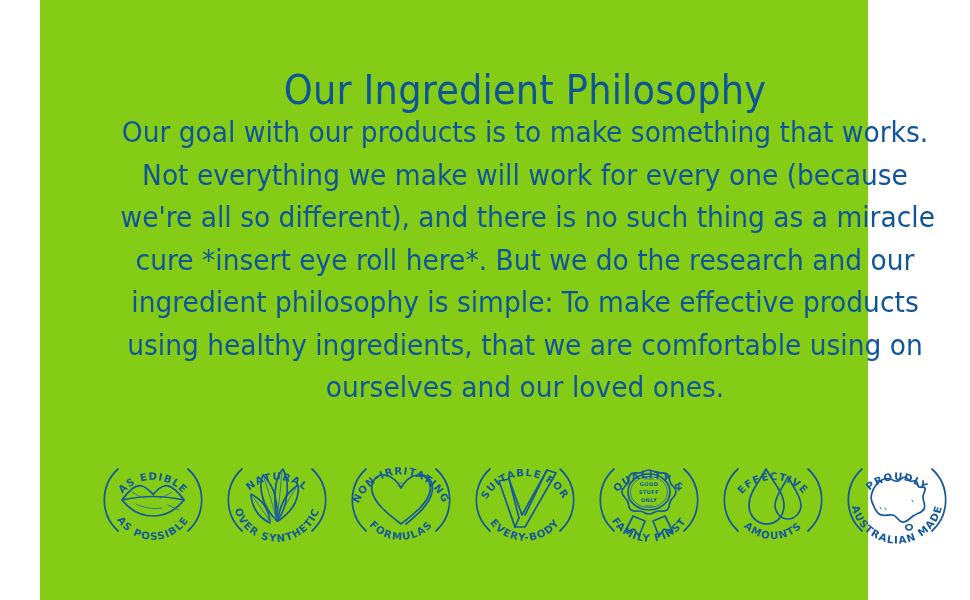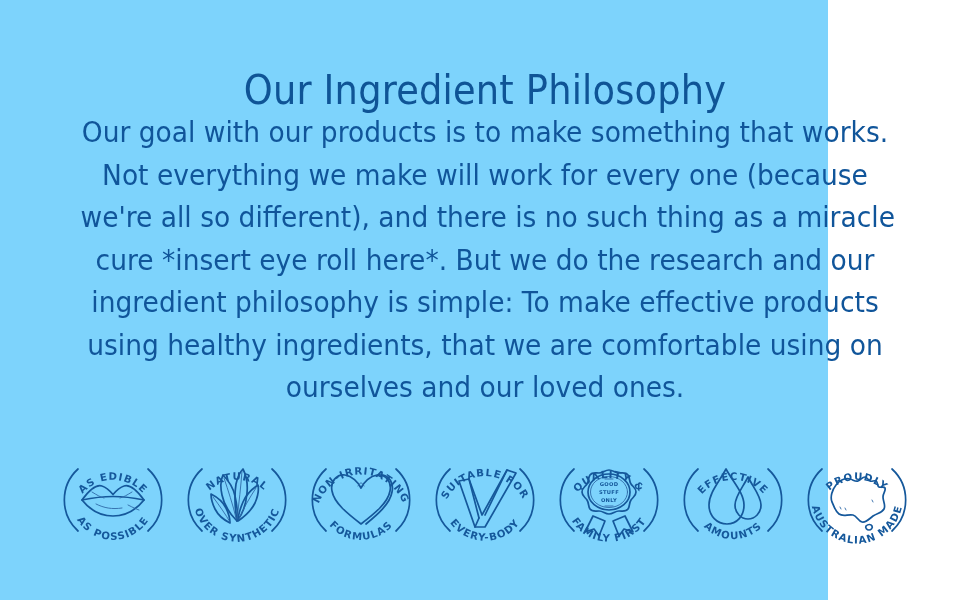--- a/index.html
+++ b/index.html
@@ -11,21 +11,22 @@
     width: 970px;
     height: 600px;
     overflow: hidden;
     font-family: "DejaVu Sans", sans-serif;
     color: #0f5496;
   }
   .page {
     position: relative;
     width: 828px;
     height: 600px;
-    background: #7dd3fc;
+    background: #84cc16;
+    margin-left: 40px;
   }
 
   
   .page-title {
     position: absolute;
     top: 41px;
     left: 0;
     width: 970px;
     text-align: center;
     font-family: "DejaVu Sans", sans-serif;

